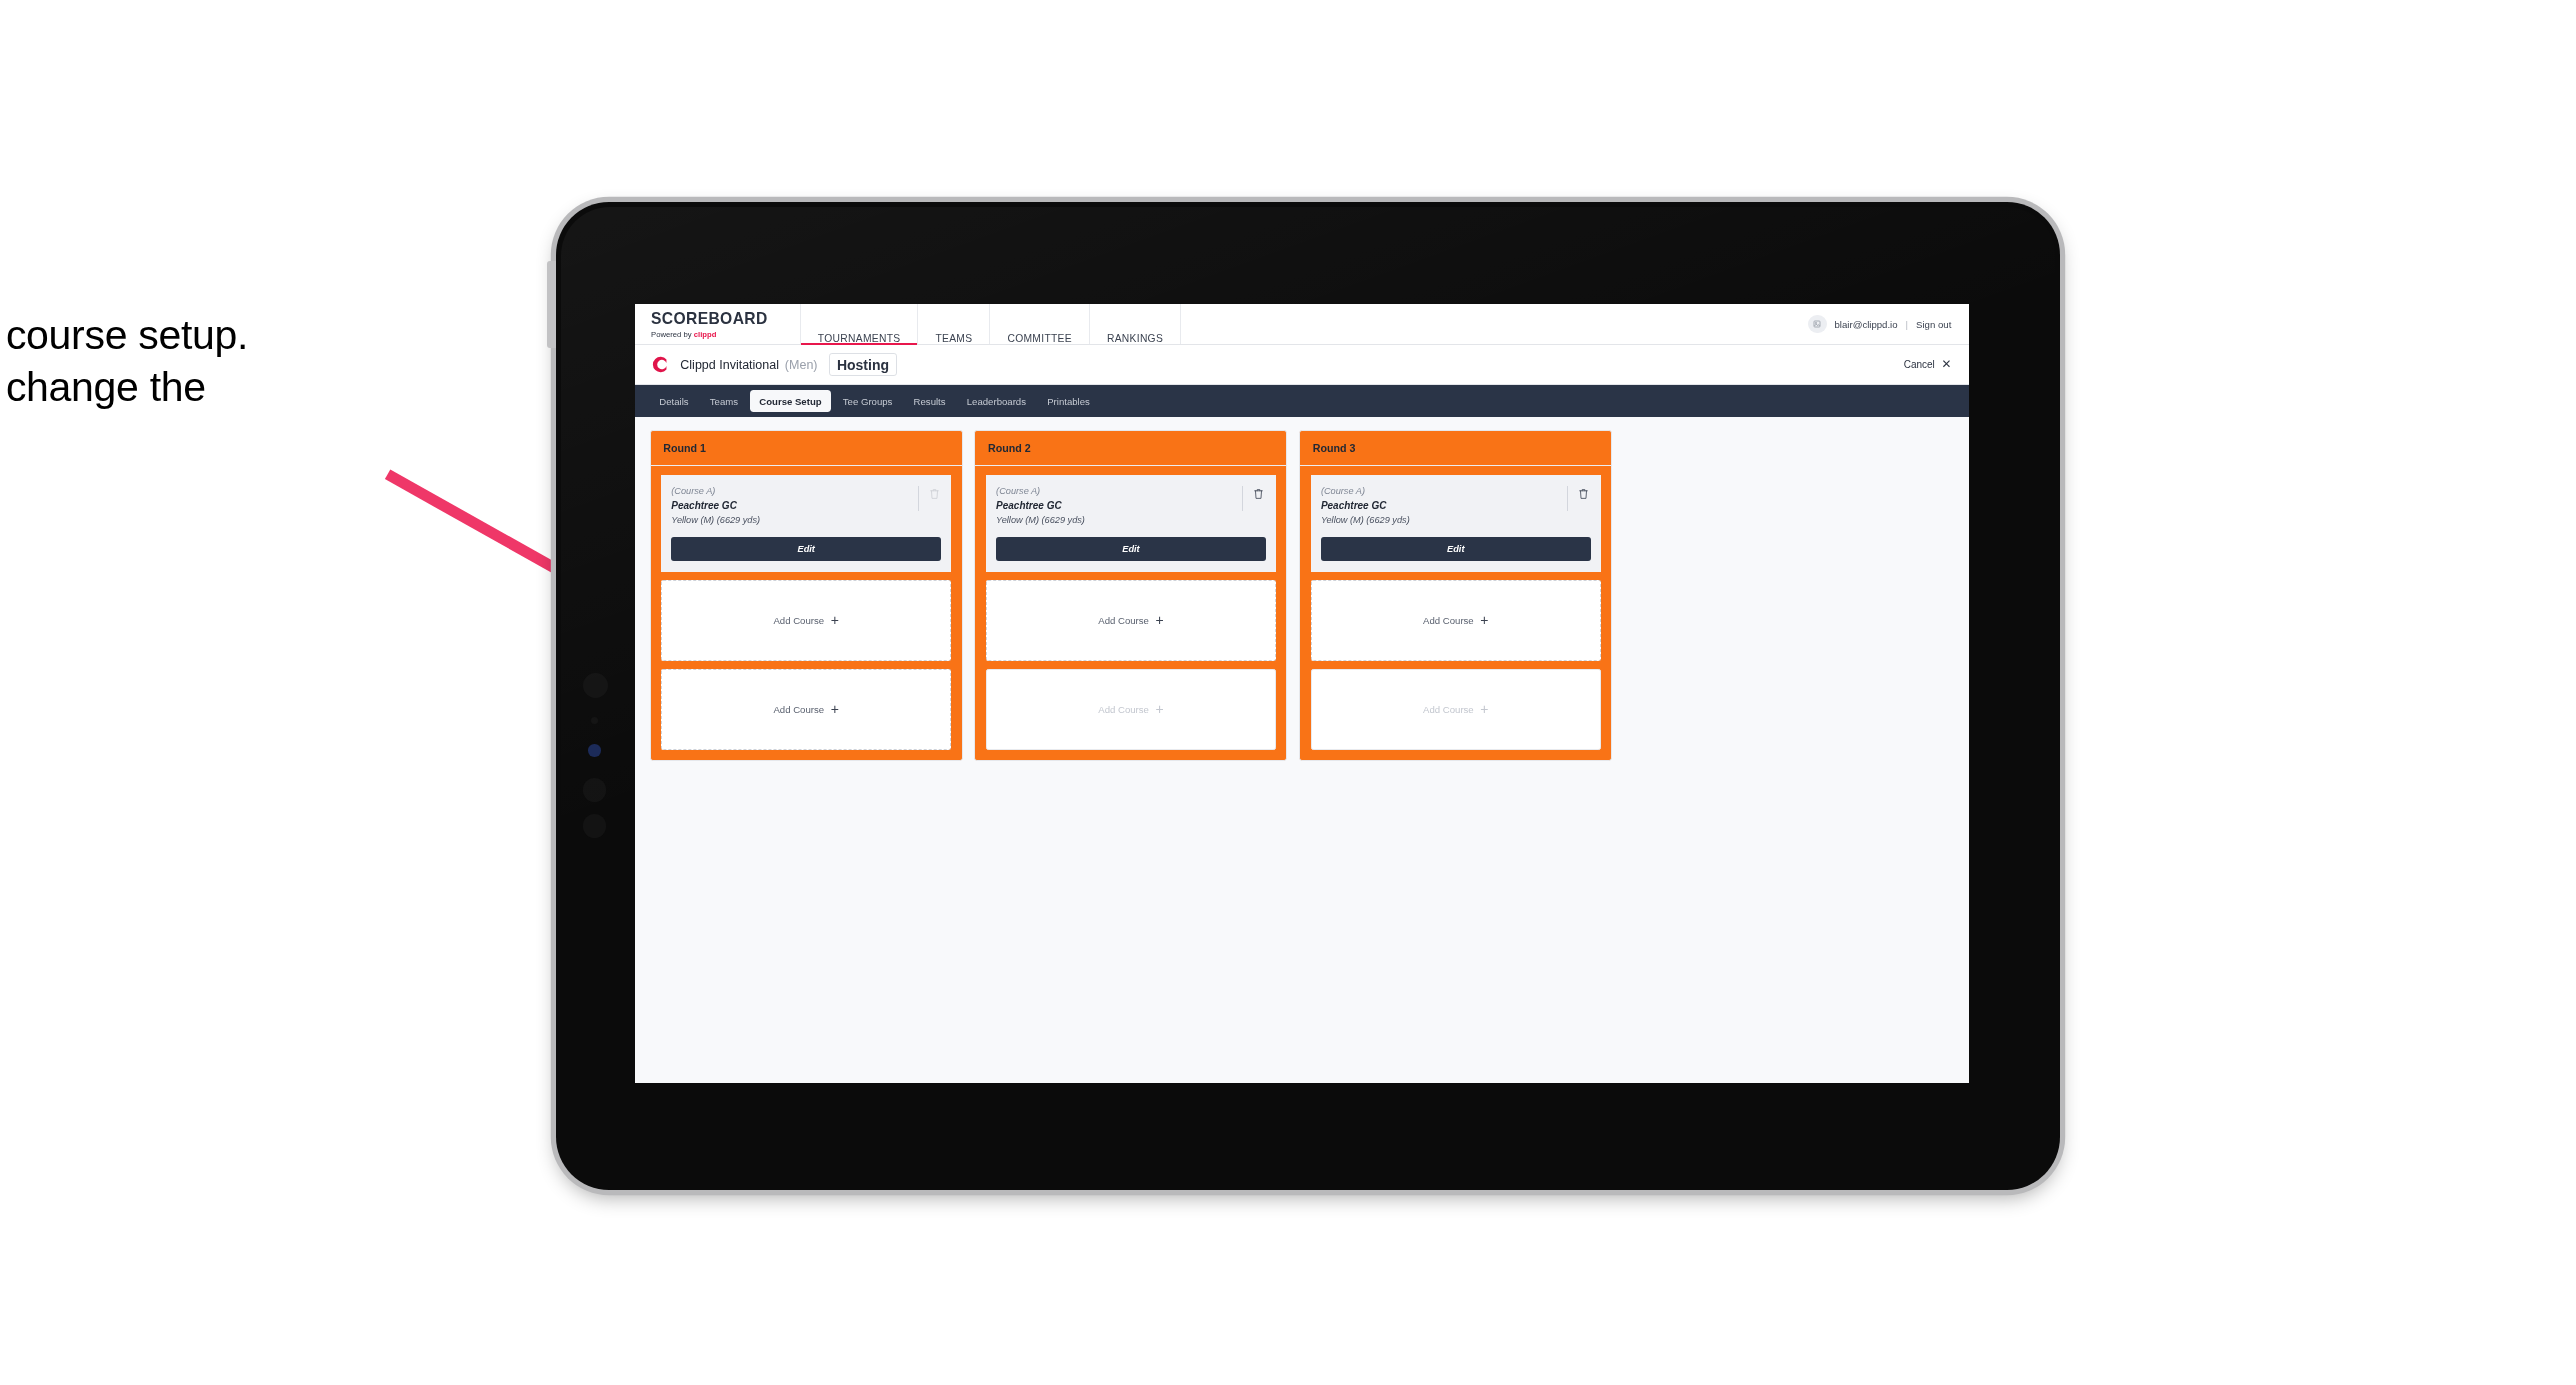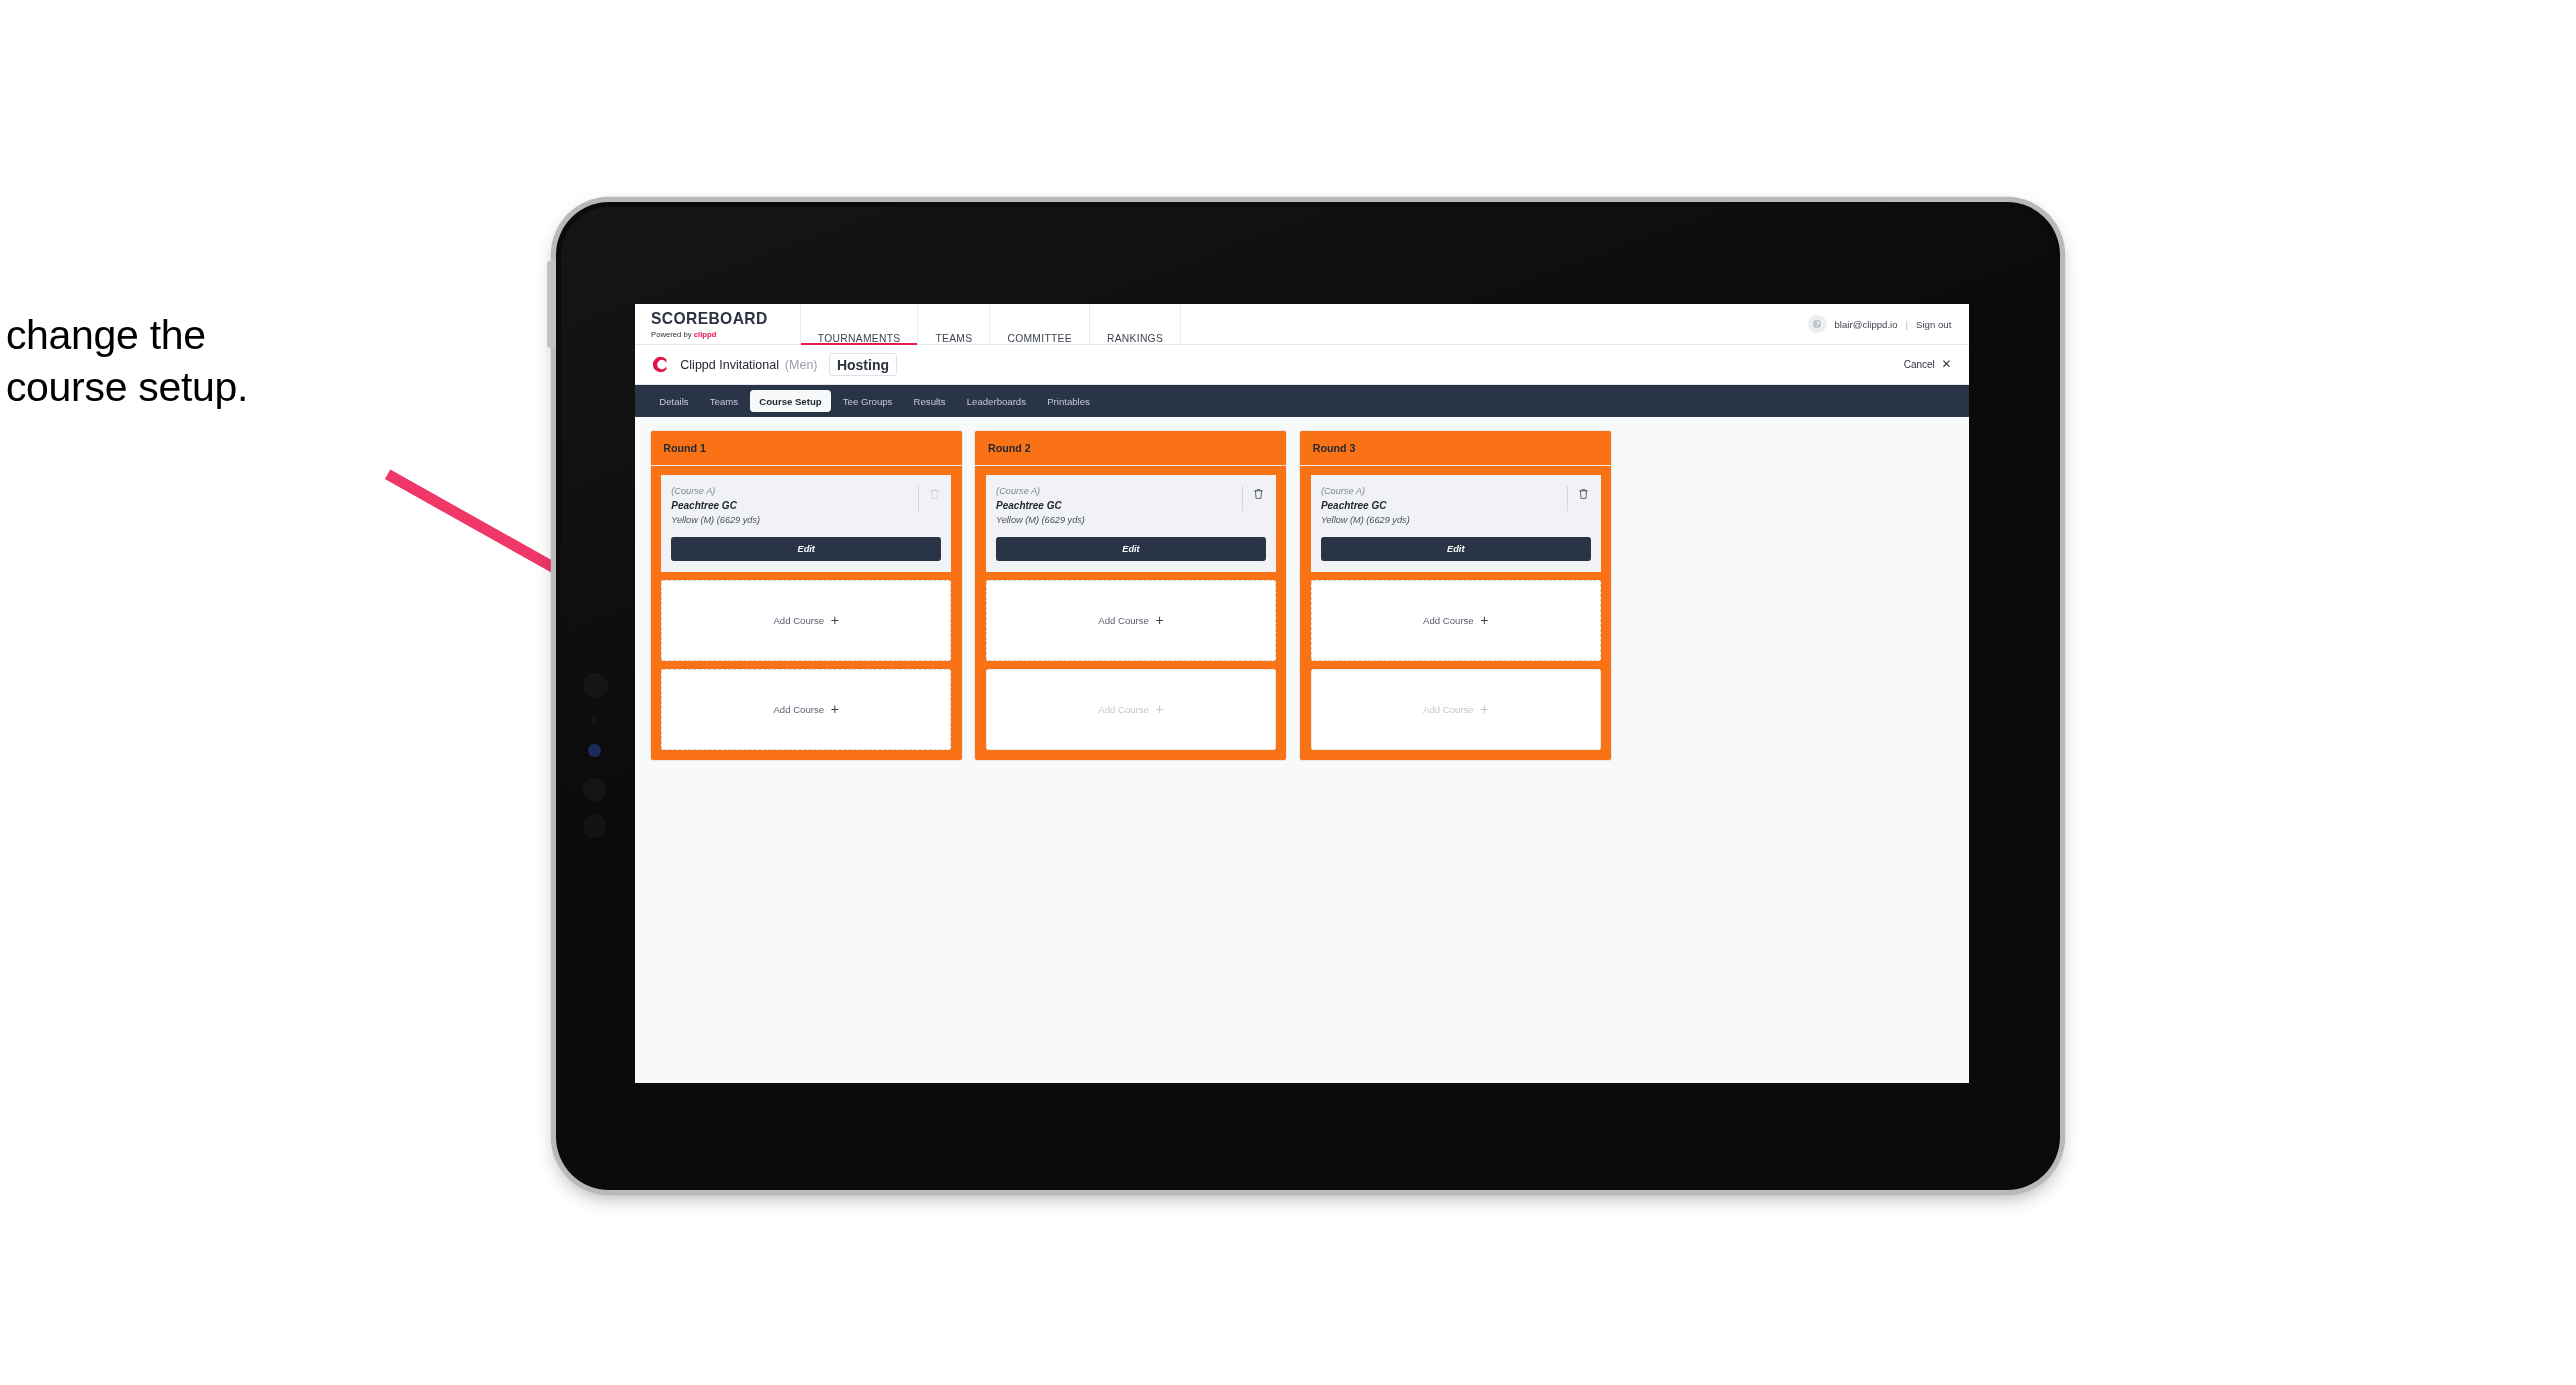--- a/index.html
+++ b/index.html
@@ -300,22 +300,22 @@
   .add-course.dim { color: #c3c7cf; }
   .add-course.dim .plus-glyph { color: #c3c7cf; }
   .plus-glyph { font-size: 14px; line-height: 1; color: #3b4250; font-weight: 300; }
 </style>
 </head>
 <body>
 
 <div id="stage">
 
   <div class="annotation">
+    <div>course setup.</div>
     <div>change the</div>
-    <div>course setup.</div>
   </div>
 
   <svg class="arrow-svg" viewBox="0 0 420 230">
     <line x1="6" y1="14" x2="330" y2="196" stroke="#ef3768" stroke-width="15" stroke-linecap="butt"></line>
     <polygon points="398,200 322,146 318,212" fill="#ef3768"></polygon>
   </svg>
 
   <div class="tablet">
     <div class="side-btn"></div>
     <div class="dot d1"></div>

